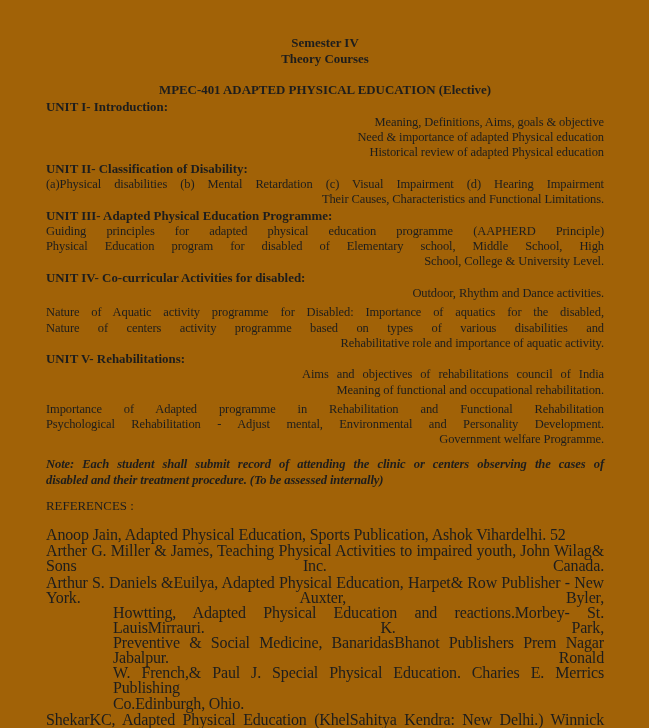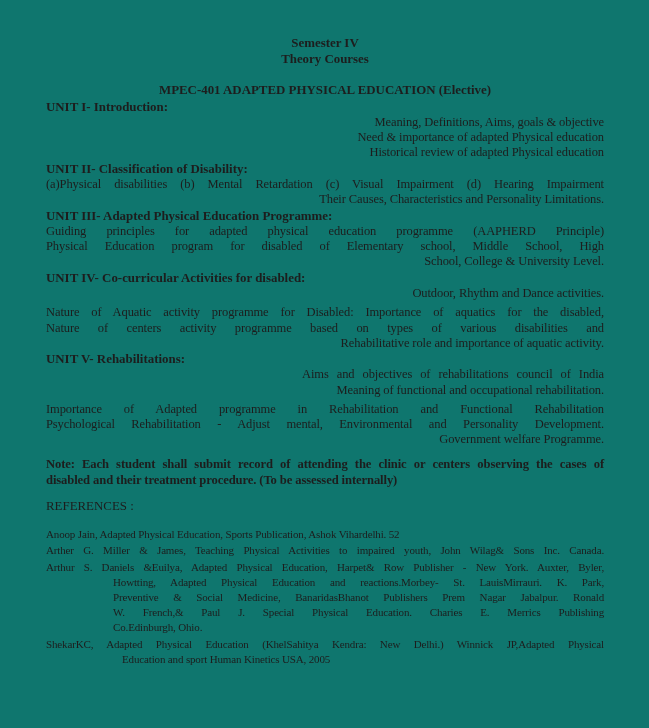--- a/index.html
+++ b/index.html
@@ -1,20 +1,20 @@
 <!DOCTYPE html>
 <html><head>
 <meta charset="utf-8">
 <style>
   html, body { margin: 0; padding: 0; background: #ffffff; }
   .page {
     position: relative;
     width: 649px;
     height: 728px;
-    background: #0f766e;
+    background: #a16207;
     overflow: hidden;
     font-family: "Liberation Serif", serif;
     color: #1d1d1d;
     box-sizing: border-box;
     padding: 36px 45px 0 46px;
   }
   .center-bold {
     text-align: center;
     font-weight: bold;
     font-size: 12.9px;
@@ -40,39 +40,40 @@
   .line.just {
     white-space: normal;
     text-align: justify;
     text-align-last: justify;
   }
   .line.spread { word-spacing: 5px; }
   .note-block { margin-top: 10px; }
   .note-line {
     font-size: 12.6px;
     font-weight: bold;
+    font-style: italic;
     line-height: 15.8px;
     letter-spacing: -0.1px;
     white-space: nowrap;
   }
   .note-line.just {
     white-space: normal;
     text-align: justify;
     text-align-last: justify;
   }
   .references-heading {
     margin-top: 10px;
     font-weight: normal;
     font-size: 12.9px;
     line-height: 15.5px;
   }
   .ref-list { margin-top: 12px; }
   .ref-item { margin-bottom: 1.5px; }
   .ref-line {
-    font-size: 11px;
+    font-size: 16px;
     line-height: 15.1px;
     letter-spacing: -0.15px;
     white-space: nowrap;
   }
   .ref-line.just {
     white-space: normal;
     text-align: justify;
     text-align-last: justify;
   }
   .ref-line.ind1 { padding-left: 67px; }
@@ -92,21 +93,21 @@
         <div class="para">
           <div class="line">Meaning, Definitions, Aims, goals &amp; objective</div>
           <div class="line">Need &amp; importance of adapted Physical education</div>
           <div class="line">Historical review of adapted Physical education</div>
         </div>
       </section>
       <section class="unit">
         <div class="unit-heading">UNIT II- Classification of Disability:</div>
         <div class="para">
           <div class="line just">(a)Physical disabilities (b) Mental Retardation (c) Visual Impairment (d) Hearing Impairment</div>
-          <div class="line">Their Causes, Characteristics and Personality Limitations.</div>
+          <div class="line">Their Causes, Characteristics and Functional Limitations.</div>
         </div>
       </section>
       <section class="unit">
         <div class="unit-heading">UNIT III- Adapted Physical Education Programme:</div>
         <div class="para">
           <div class="line just">Guiding principles for adapted physical education programme (AAPHERD Principle)</div>
           <div class="line just">Physical Education program for disabled of Elementary school, Middle School, High</div>
           <div class="line">School, College &amp; University Level.</div>
         </div>
       </section>

